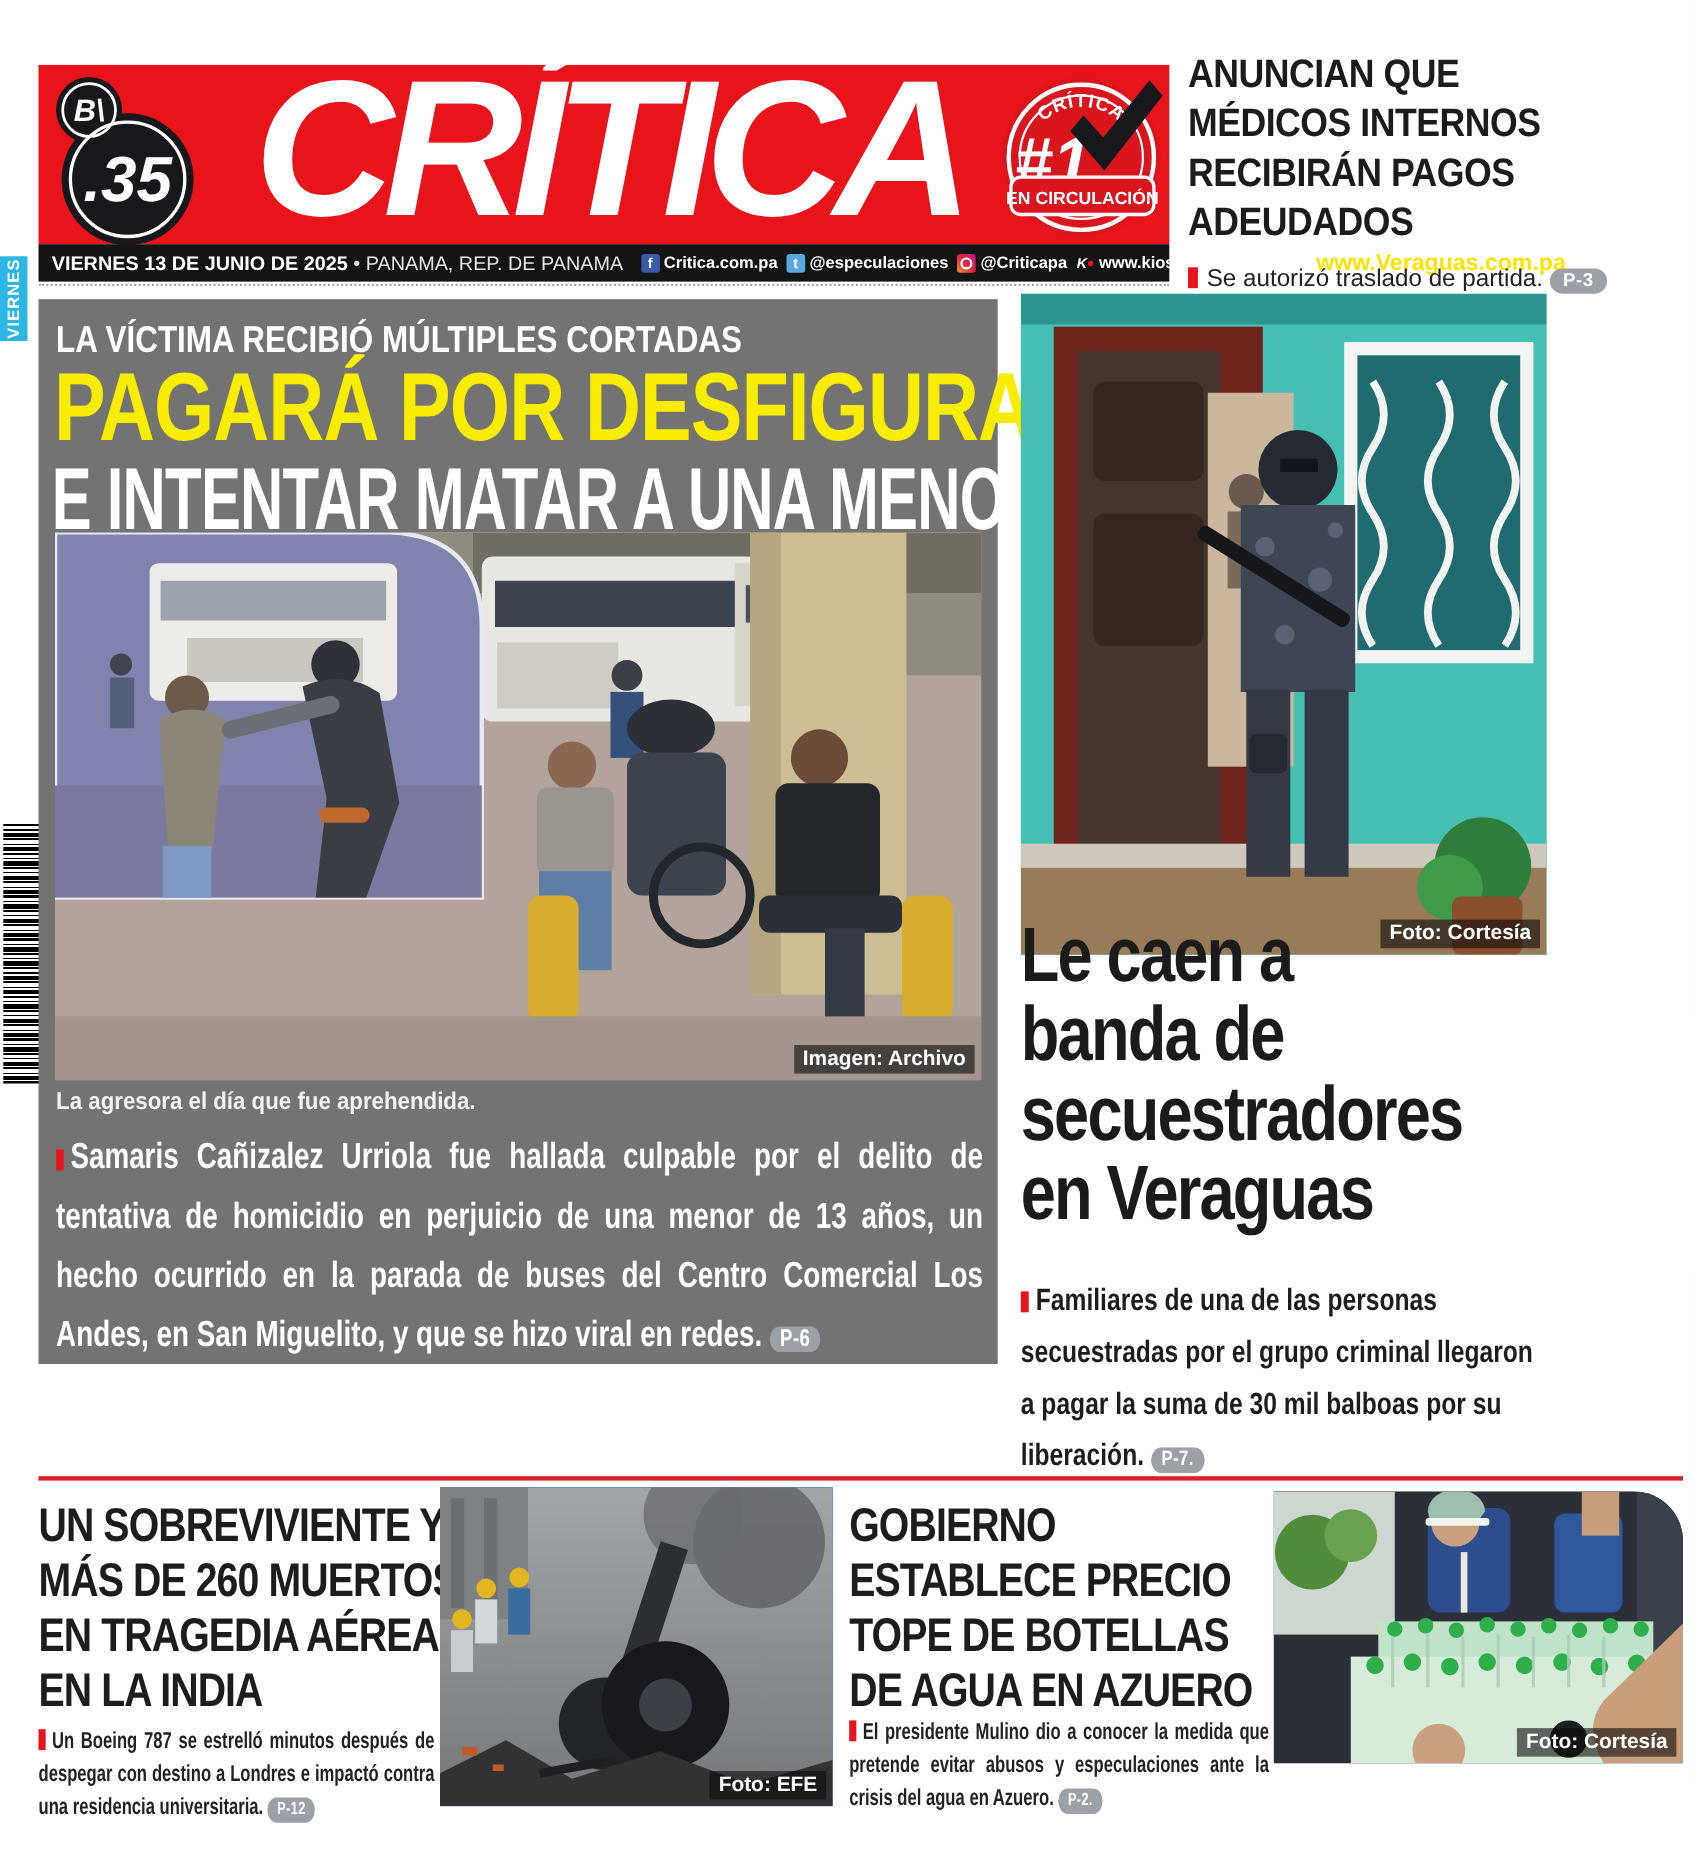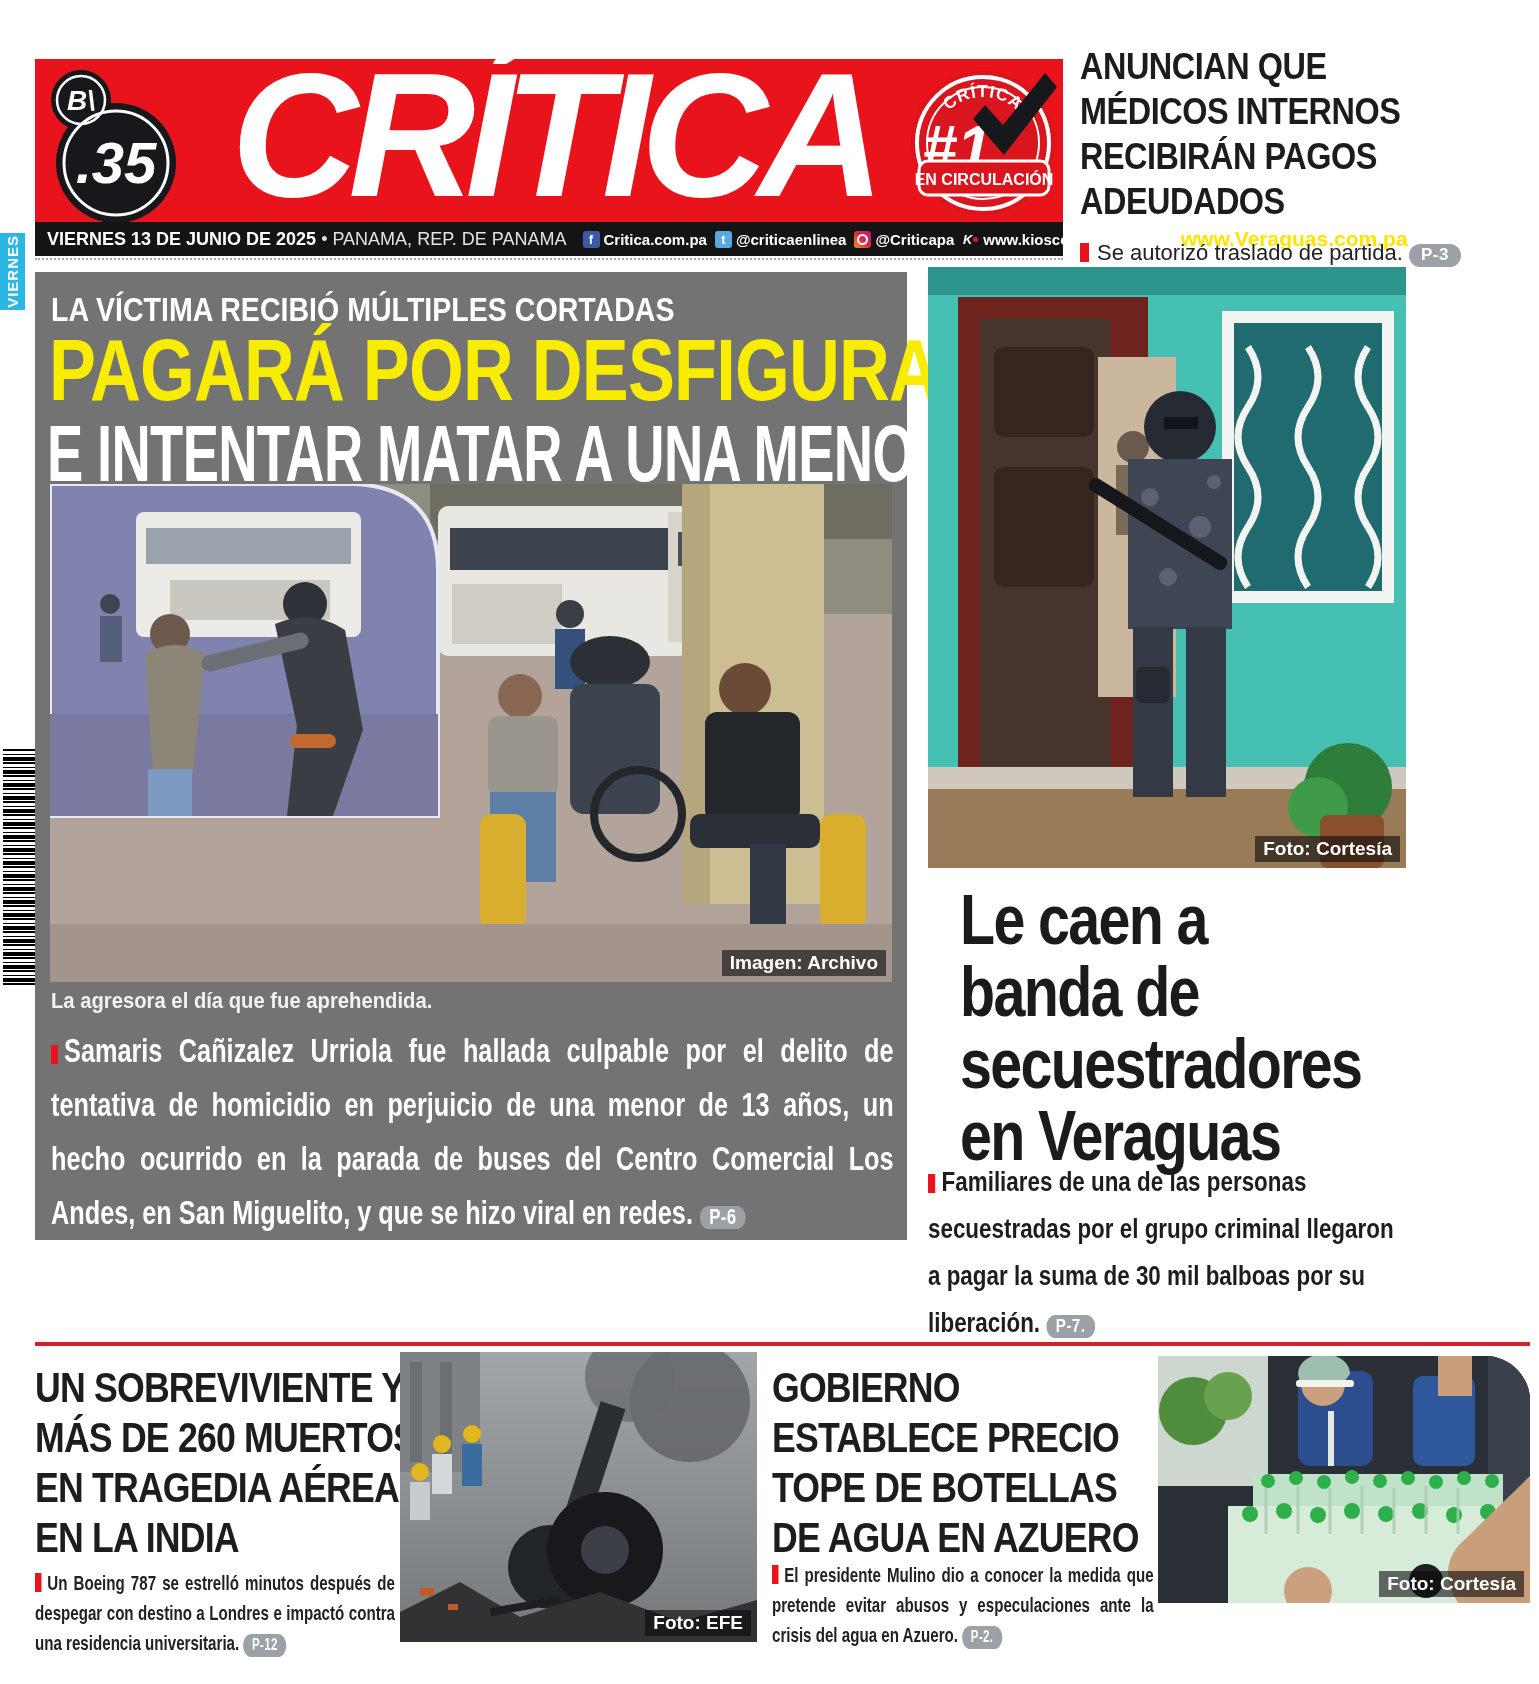--- a/index.html
+++ b/index.html
@@ -57,21 +57,21 @@
   #main-photo{left:15px;top:212px;width:842px;height:498px;overflow:hidden;background:#b6a79e;}
   .credit{position:absolute;right:6px;bottom:6px;background:rgba(10,10,10,0.6);color:#fff;
     font-weight:bold;font-size:19px;padding:2px 8px;}
   #main-caption{left:16px;top:716px;font-size:22px;font-weight:bold;color:#f2f2f2;transform:scaleX(0.92);transform-origin:0 0;white-space:nowrap;}
   #main-sum{left:16px;top:752px;width:1100px;font-size:33px;line-height:54px;font-weight:bold;color:#fff;
     text-align:justify;transform:scaleX(0.766);transform-origin:0 0;}
   #main-sum .pill{font-size:22px;border-radius:18px;}
 
   
   #kd-photo{left:928px;top:267px;width:478px;height:601px;overflow:hidden;background:#45c0b2;}
-  #kd-hl{left:928px;top:884px;margin-left:32px;}
+  #kd-hl{left:928px;top:832px;}
   #kd-hl .hline{font-size:70px;line-height:72px;font-weight:bold;color:#1b1b1b;white-space:nowrap;
     transform:scaleX(0.82);transform-origin:0 0;letter-spacing:-2px;}
   #kd-sum{left:928px;top:1158px;width:600px;font-size:28px;line-height:47px;font-weight:bold;color:#1d1d1d;
     transform:scaleX(0.80);transform-origin:0 0;}
   #kd-sum .pill{font-size:19px;}
 
   
   #rule-red{left:35px;top:1342px;width:1495px;height:4px;background:#d5222a;}
 
   
@@ -126,21 +126,21 @@
       <b>VIERNES 13 DE JUNIO DE 2025</b>
       <span>• PANAMA, REP. DE PANAMA</span>
     </div>
     <div class="spacer"></div>
     <div class="soc">
       <span class="ic ic-fb">f</span>
       <span>Critica.com.pa</span>
     </div>
     <div class="soc">
       <span class="ic ic-tw">t</span>
-      <span>@criticaenlinea</span>
+      <span>@especulaciones</span>
     </div>
     <div class="soc">
       <span class="ic ic-ig">
           <i></i>
         </span>
       <span>@Criticapa</span>
     </div>
     <div class="soc">
       <span class="ic ic-k">K<i></i></span>
       <span>www.kiosco.epasa.com.pa</span>

